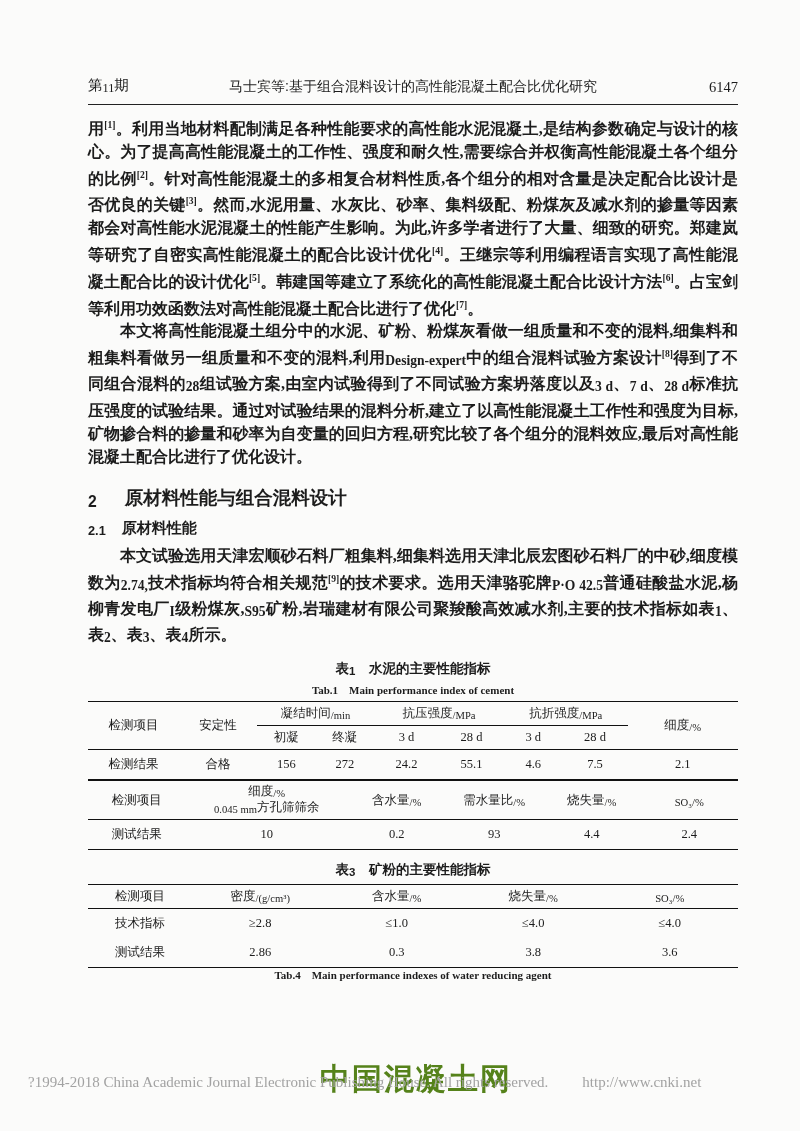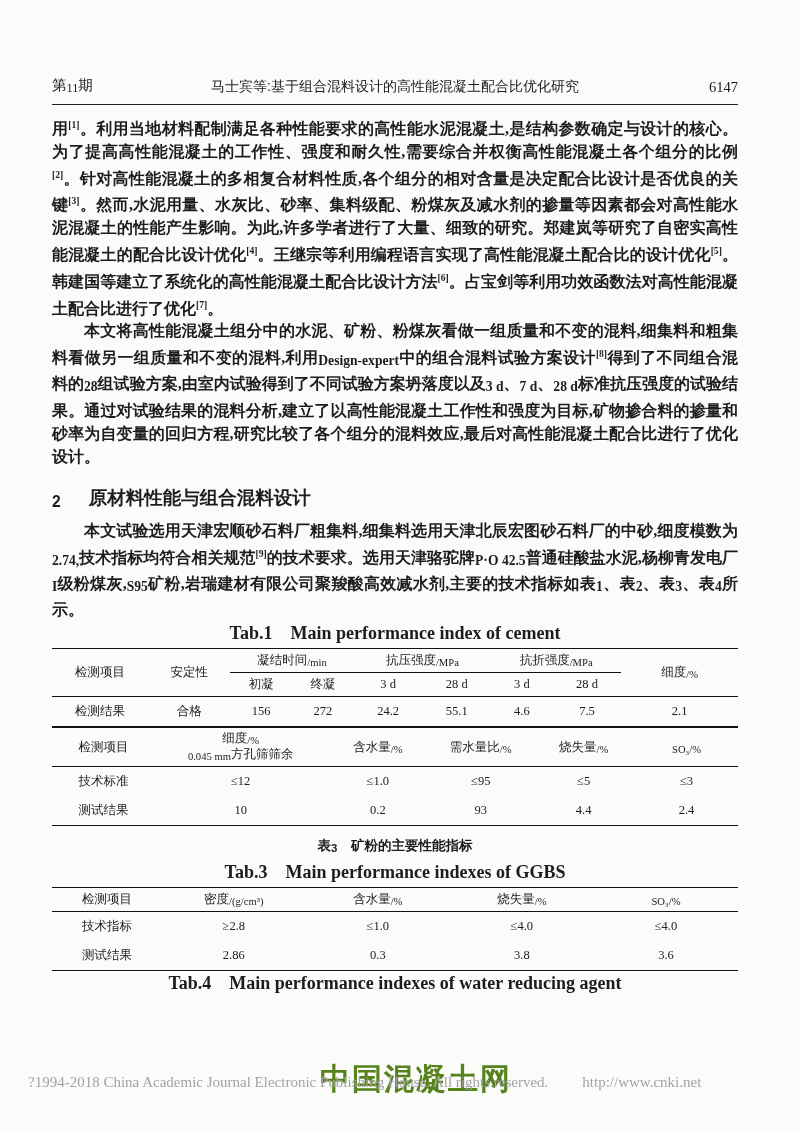--- a/index.html
+++ b/index.html
@@ -1,21 +1,21 @@
 <!DOCTYPE html>
 <html lang="zh"><head>
 <meta charset="utf-8">
 <style>
   html,body{margin:0;padding:0;}
   body{
     width:800px;height:1131px;position:relative;overflow:hidden;
     background:#fbfbfa;color:#1c1c1c;
     font-family:"Liberation Serif","DejaVu Serif",serif;
   }
-  .page{padding:76px 62px 0 52px;}
+  .page{padding:76px 62px 0 88px;}
 
   
   .jheader{display:flex;align-items:flex-end;font-size:14.5px;
     padding-bottom:8px;border-bottom:1.5px solid #222;}
   .jheader .issue{width:110px;}
   .jheader .rtitle{flex:1;text-align:center;font-family:"Liberation Sans","DejaVu Sans",sans-serif;font-size:14px;}
   .jheader .pageno{width:110px;text-align:right;font-size:14.5px;}
 
   
   p.body{font-size:16px;line-height:23px;text-align:justify;margin:0;font-weight:bold;}
@@ -28,21 +28,21 @@
   h2.sec{font-family:"Liberation Sans","DejaVu Sans",sans-serif;font-size:18.5px;
     font-weight:700;margin:17px 0 9px;}
   h2.sec .no{margin-right:28px;}
   h3.sub{font-family:"Liberation Sans","DejaVu Sans",sans-serif;font-size:15px;
     font-weight:700;margin:9px 0 6px;}
   h3.sub .no{margin-right:16px;}
 
   
   .cap-zh{font-family:"Liberation Sans","DejaVu Sans",sans-serif;text-align:center;
     font-size:13.5px;font-weight:700;margin:11px 0 5px;}
-  .cap-en{text-align:center;font-size:18px;font-weight:700;margin:0 0 3px;}
+  .cap-en{text-align:center;font-size:11px;font-weight:700;margin:0 0 3px;}
 
   
   table.tbl{width:100%;border-collapse:collapse;font-size:12.5px;text-align:center;
     border-top:1.6px solid #111;border-bottom:1.6px solid #111;table-layout:fixed;}
   table.tbl th{font-weight:normal;padding:3px 2px;}
   table.tbl td{padding:6px 2px;}
   .grp{border-bottom:1px solid #111;}
   .hline th{border-bottom:1px solid #111;}
   .hb{border-bottom:1px solid #111;}
   .two-line{line-height:1.25;}
@@ -63,23 +63,25 @@
     <span class="issue">第<span class="lat">11</span>期</span>
     <span class="rtitle">马士宾等:基于组合混料设计的高性能混凝土配合比优化研究</span>
     <span class="pageno">6147</span>
   </div>
 
   <p class="body first">用<sup>[1]</sup>。利用当地材料配制满足各种性能要求的高性能水泥混凝土,是结构参数确定与设计的核心。为了提高高性能混凝土的工作性、强度和耐久性,需要综合并权衡高性能混凝土各个组分的比例<sup>[2]</sup>。针对高性能混凝土的多相复合材料性质,各个组分的相对含量是决定配合比设计是否优良的关键<sup>[3]</sup>。然而,水泥用量、水灰比、砂率、集料级配、粉煤灰及减水剂的掺量等因素都会对高性能水泥混凝土的性能产生影响。为此,许多学者进行了大量、细致的研究。郑建岚等研究了自密实高性能混凝土的配合比设计优化<sup>[4]</sup>。王继宗等利用编程语言实现了高性能混凝土配合比的设计优化<sup>[5]</sup>。韩建国等建立了系统化的高性能混凝土配合比设计方法<sup>[6]</sup>。占宝剑等利用功效函数法对高性能混凝土配合比进行了优化<sup>[7]</sup>。</p>
   <p class="body indent">本文将高性能混凝土组分中的水泥、矿粉、粉煤灰看做一组质量和不变的混料,细集料和粗集料看做另一组质量和不变的混料,利用<span class="lat">Design-expert</span>中的组合混料试验方案设计<sup>[8]</sup>得到了不同组合混料的<span class="lat">28</span>组试验方案,由室内试验得到了不同试验方案坍落度以及<span class="lat">3 d</span>、<span class="lat">7 d</span>、<span class="lat">28 d</span>标准抗压强度的试验结果。通过对试验结果的混料分析,建立了以高性能混凝土工作性和强度为目标,矿物掺合料的掺量和砂率为自变量的回归方程,研究比较了各个组分的混料效应,最后对高性能混凝土配合比进行了优化设计。</p>
 
   <h2 class="sec"><span class="no"><span class="lat">2</span></span><span>原材料性能与组合混料设计</span></h2>
 
+  <h3 class="sub"><span class="no"><span class="lat">2.1</span></span><span>原材料性能</span></h3>
 
   <p class="body indent">本文试验选用天津宏顺砂石料厂粗集料,细集料选用天津北辰宏图砂石料厂的中砂,细度模数为<span class="lat">2.74,</span>技术指标均符合相关规范<sup>[9]</sup>的技术要求。选用天津骆驼牌<span class="lat">P·O 42.5</span>普通硅酸盐水泥,杨柳青发电厂<span class="lat">I</span>级粉煤灰,<span class="lat">S95</span>矿粉,岩瑞建材有限公司聚羧酸高效减水剂,主要的技术指标如表<span class="lat">1</span>、表<span class="lat">2</span>、表<span class="lat">3</span>、表<span class="lat">4</span>所示。</p>
 
+  <div class="cap-zh">表<span class="lat">1</span>　水泥的主要性能指标</div>
   <div class="cap-en">Tab.1　Main performance index of cement</div>
   <table class="tbl">
     <colgroup>
       <col style="width:14%">
         <col style="width:12%">
         <col style="width:9%">
         <col style="width:9%">
       <col style="width:10%">
         <col style="width:10%">
         <col style="width:9%">
@@ -129,40 +131,31 @@
     <tbody>
         <tr class="hline">
       <th>检测项目</th>
       <th class="two-line"><span>细度<span class="lat">/%</span></span><br><span><span class="lat">0.045 mm</span>方孔筛筛余</span></th>
       <th>含水量<span class="lat">/%</span></th>
       <th>需水量比<span class="lat">/%</span></th>
       <th>烧失量<span class="lat">/%</span></th>
       <th><span class="lat">SO₃/%</span></th>
     </tr>
     <tr>
-      <td>技术标准</td>
-      <td>≤12</td>
-      <td>≤1.0</td>
-      <td>≤95</td>
-      <td>≤5</td>
-      <td>≤3</td>
-    </tr>
-    <tr>
       <td>测试结果</td>
       <td>10</td>
       <td>0.2</td>
       <td>93</td>
       <td>4.4</td>
       <td>2.4</td>
     </tr>
   </tbody>
     </table>
 
   <div class="cap-zh">表<span class="lat">3</span>　矿粉的主要性能指标</div>
-  <div class="cap-en">Tab.3　Main performance indexes of GGBS</div>
   <table class="tbl">
     <colgroup>
       <col style="width:16%">
         <col style="width:21%">
         <col style="width:21%">
         <col style="width:21%">
         <col style="width:21%">
     </colgroup>
     <tbody>
         <tr class="hline">

